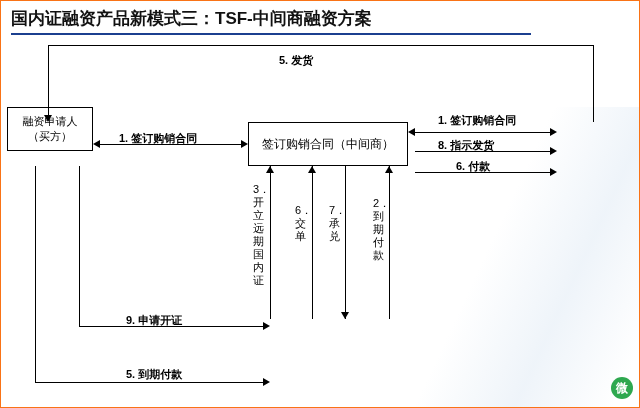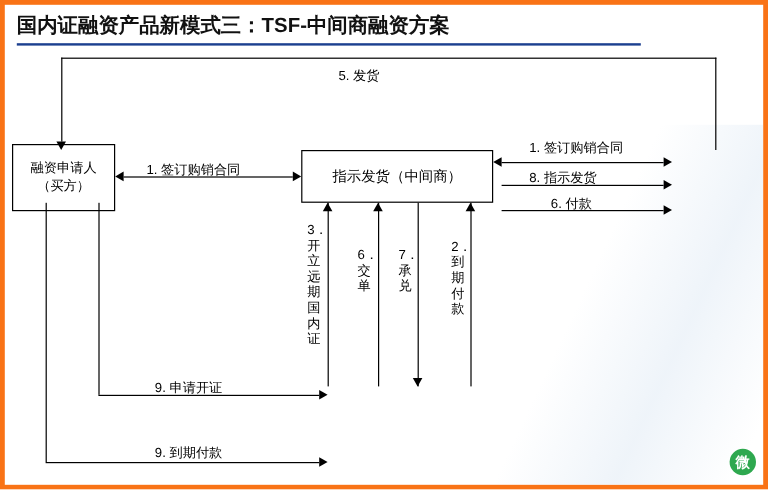--- a/index.html
+++ b/index.html
@@ -9,21 +9,21 @@
   }
   body {
     font-family: "Liberation Sans", sans-serif;
   }
   #page {
     position: relative;
     width: 640px;
     height: 408px;
     background: #ffffff;
     overflow: hidden;
-    border: 4px solid #f97316;
+    border: 1px solid #f97316;
     box-sizing: border-box;
   }
   
   #bg-sheen {
     position: absolute;
     right: 0;
     bottom: 0;
     width: 360px;
     height: 300px;
     background: linear-gradient(115deg, rgba(255,255,255,0) 55%, rgba(225,235,245,0.55) 75%, rgba(255,255,255,0) 95%);
@@ -53,21 +53,21 @@
     border: 1px solid #000000;
     background: #ffffff;
     display: flex;
     align-items: center;
     justify-content: center;
     text-align: center;
     font-size: 11px;
     line-height: 15px;
     color: #000000;
   }
-  #box-applicant { left: 6px;   top: 116px; width: 86px;  height: 56px; justify-content: center; }
+  #box-applicant { left: 6px;   top: 106px; width: 86px;  height: 44px; justify-content: center; }
   #box-funder    { left: 247px; top: 121px; width: 160px; height: 44px; font-size: 12px; }
   #box-seller    { left: 556px; top: 121px; width: 74px;  height: 44px; font-size: 13px; }
   #box-bank      { left: 269px; top: 318px; width: 120px; height: 62px; font-size: 13px; }
 
   .line {
     position: absolute;
     background: #000000;
   }
   .h { height: 1px; }
   .v { width: 1px; }
@@ -96,20 +96,21 @@
     border-left: 4px solid transparent;
     border-right: 4px solid transparent;
     border-bottom: 7px solid #000000;
   }
 
   .lbl {
     position: absolute;
     font-size: 11px;
     color: #000000;
     white-space: nowrap;
+    font-weight: bold;
   }
   .lbl-v {
     position: absolute;
     font-size: 11px;
     color: #000000;
     width: 13px;
     line-height: 13px;
     text-align: left;
     word-break: break-all;
   }
@@ -152,21 +153,21 @@
   <div id="title">国内证融资产品新模式三：TSF-中间商融资方案</div>
   <div id="title-rule"></div>
 
   <div class="box" id="box-applicant">
     <div>
       <div>融资申请人</div>
       <div>（买方）</div>
     </div>
   </div>
 
-  <div class="box" id="box-funder">指示发货（中间商）</div>
+  <div class="box" id="box-funder">签订购销合同（中间商）</div>
 
 
 
   <div class="line v" style="left:592px; top:44px; height:77px;"></div>
   <div class="line h" style="left:47px; top:44px; width:546px;"></div>
   <div class="line v" style="left:47px; top:44px; height:70px;"></div>
   <div class="arrow arr-down" style="left:43px; top:114px;"></div>
   <div class="lbl" style="left:278px; top:52px;">5. 发货</div>
 
   <div class="line h" style="left:99px; top:143px; width:141px;"></div>
@@ -204,19 +205,19 @@
   <div class="lbl-v" style="left:372px; top:196px;">2．到期付款</div>
 
   <div class="line v" style="left:78px; top:165px; height:160px;"></div>
   <div class="line h" style="left:78px; top:325px; width:184px;"></div>
   <div class="arrow arr-right" style="left:262px; top:321px;"></div>
   <div class="lbl" style="left:125px; top:312px;">9. 申请开证</div>
 
   <div class="line v" style="left:34px; top:165px; height:216px;"></div>
   <div class="line h" style="left:34px; top:381px; width:228px;"></div>
   <div class="arrow arr-right" style="left:262px; top:377px;"></div>
-  <div class="lbl" style="left:125px; top:366px;">9. 到期付款</div>
+  <div class="lbl" style="left:125px; top:366px;">5. 到期付款</div>
 
   <div id="watermark">
     <div id="wm-badge">微</div>
   </div>
 
 </div>
 
 </body></html>

